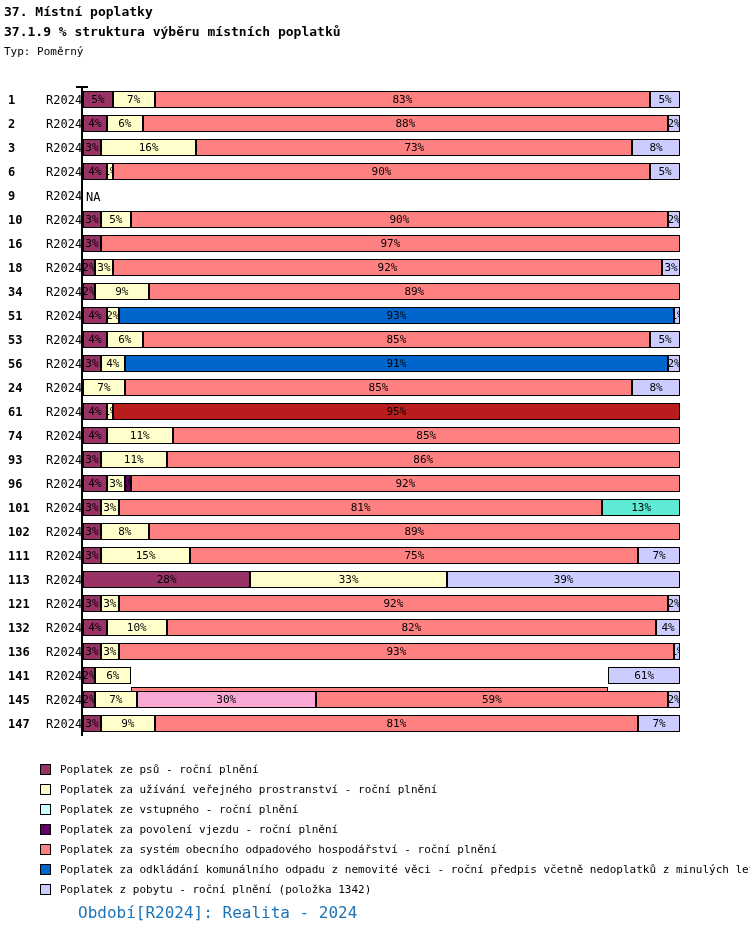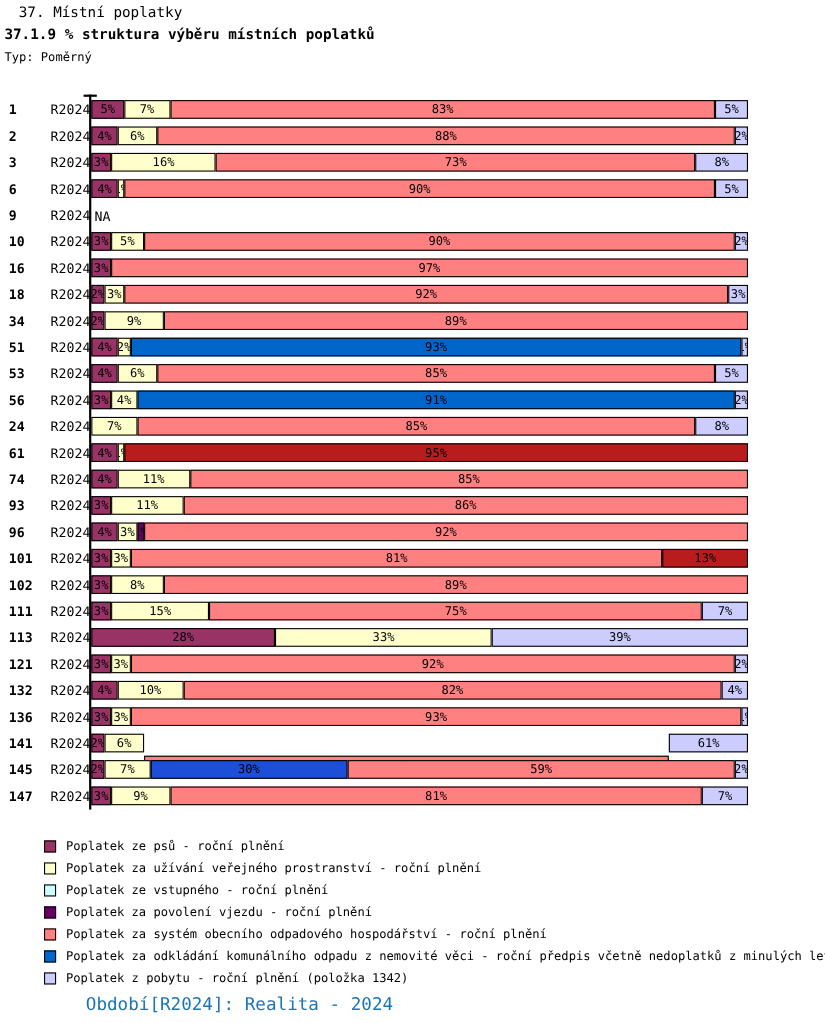--- a/index.html
+++ b/index.html
@@ -1,20 +1,20 @@
 <!DOCTYPE html>
 <html><head>
 <meta charset="utf-8">
 <style>
   html,body { margin:0; padding:0; }
   body {
     width:750px; height:930px; background:#ffffff; position:relative;
     font-family:"DejaVu Sans Mono", monospace; color:#000;
   }
-  .title    { position:absolute; left:4px; top:4px;  font-size:13px; font-weight:normal; white-space:pre;margin-left:13px; }
+  .title    { position:absolute; left:4px; top:4px;  font-size:13px; font-weight:bold; white-space:pre; }
   .subtitle { position:absolute; left:4px; top:24px; font-size:13px; font-weight:bold; white-space:pre; }
   .typlabel { position:absolute; left:4px; top:45px; font-size:11px; white-space:pre; }
 
   #chart { position:absolute; left:0; top:88px; width:750px; }
   .axis-line { position:absolute; left:81px; top:-2px; width:2px; height:650px; background:#000; }
   .axis-tick { position:absolute; left:76px; top:-2px; width:12px; height:2px; background:#000; }
 
   .bar-row { position:relative; height:24px; width:750px; }
   .row-id { position:absolute; left:8px; top:5px; font-size:12px; font-weight:bold; line-height:14px; }
   .row-period { position:absolute; left:46px; top:6px; font-size:12px; line-height:13px; }
@@ -202,21 +202,21 @@
           <div class="seg" style="width: 92%; background: rgb(255, 128, 128);">92%</div>
         </div>
       </div>
       <div class="bar-row">
         <span class="row-id">101</span>
         <span class="row-period">R2024</span>
         <div class="bar">
           <div class="seg" style="width: 3%; background: rgb(153, 51, 102);">3%</div>
           <div class="seg" style="width: 3%; background: rgb(255, 255, 204);">3%</div>
           <div class="seg" style="width: 81%; background: rgb(255, 128, 128);">81%</div>
-          <div class="seg" style="width: 13%; background: #b91c1c;">13%</div>
+          <div class="seg" style="width: 13%; background: #5eead4;">13%</div>
         </div>
       </div>
       <div class="bar-row">
         <span class="row-id">102</span>
         <span class="row-period">R2024</span>
         <div class="bar">
           <div class="seg" style="width: 3%; background: rgb(153, 51, 102);">3%</div>
           <div class="seg" style="width: 8%; background: rgb(255, 255, 204);">8%</div>
           <div class="seg" style="width: 89%; background: rgb(255, 128, 128);">89%</div>
         </div>
@@ -279,21 +279,21 @@
           <div class="seg" style="width: 80%; background: rgb(255, 128, 128); margin-top: 20px;">80%</div>
           <div class="seg" style="width: 12%; background: rgb(204, 204, 255);">61%</div>
         </div>
       </div>
       <div class="bar-row">
         <span class="row-id">145</span>
         <span class="row-period">R2024</span>
         <div class="bar">
           <div class="seg" style="width: 2%; background: rgb(153, 51, 102);">2%</div>
           <div class="seg" style="width: 7%; background: rgb(255, 255, 204);">7%</div>
-          <div class="seg" style="width: 30%; background: #1d4ed8;">30%</div>
+          <div class="seg" style="width: 30%; background: #f9a8d4;">30%</div>
           <div class="seg" style="width: 59%; background: rgb(255, 128, 128);">59%</div>
           <div class="seg" style="width: 2%; background: rgb(204, 204, 255);">2%</div>
         </div>
       </div>
       <div class="bar-row">
         <span class="row-id">147</span>
         <span class="row-period">R2024</span>
         <div class="bar">
           <div class="seg" style="width: 3%; background: rgb(153, 51, 102);">3%</div>
           <div class="seg" style="width: 9%; background: rgb(255, 255, 204);">9%</div>

